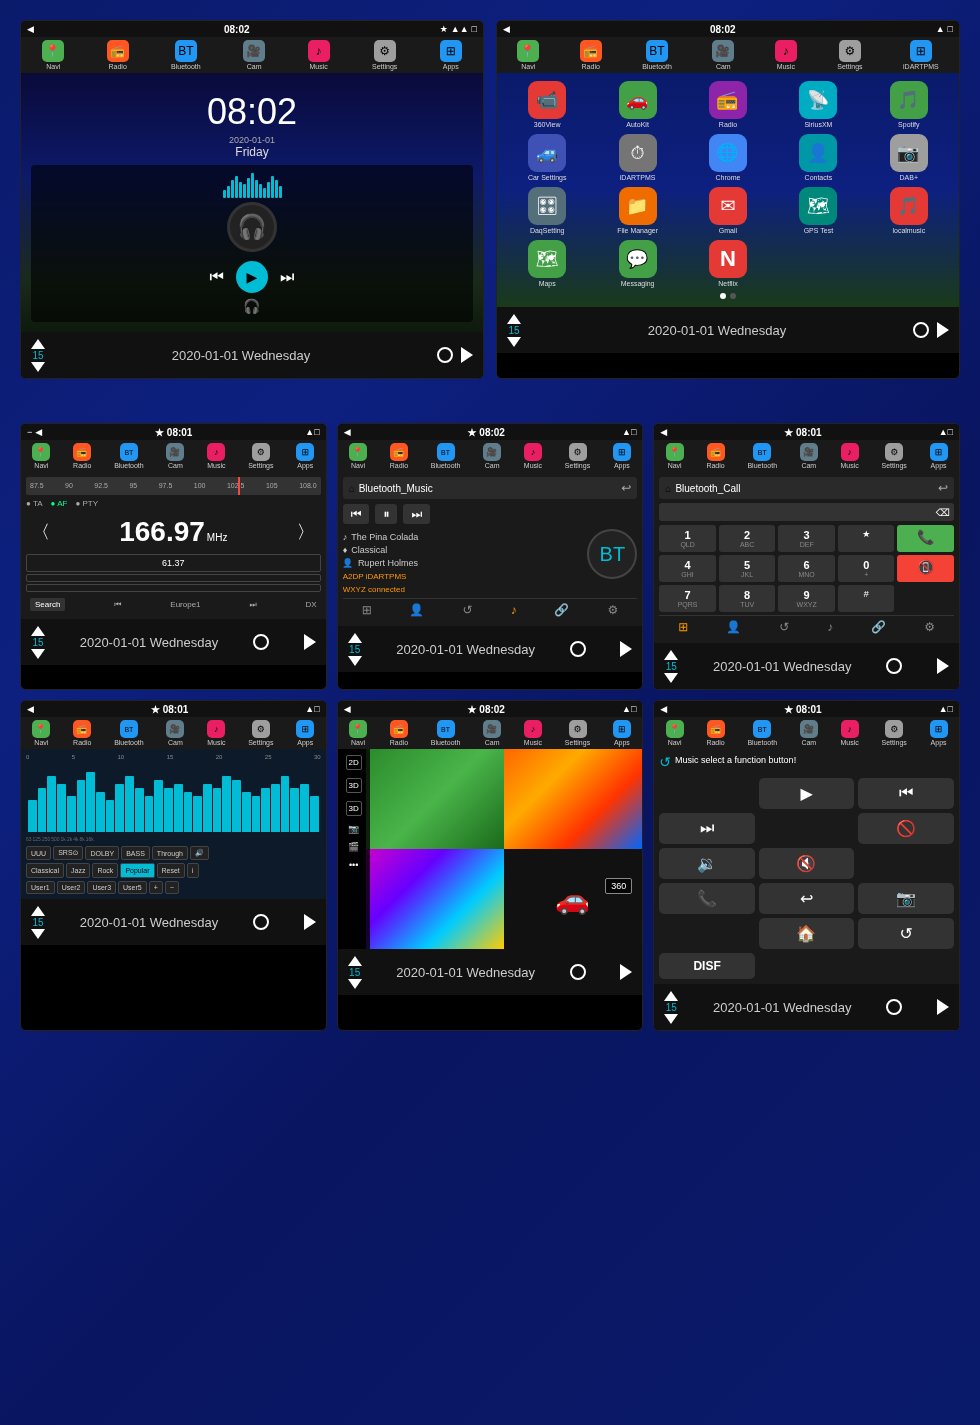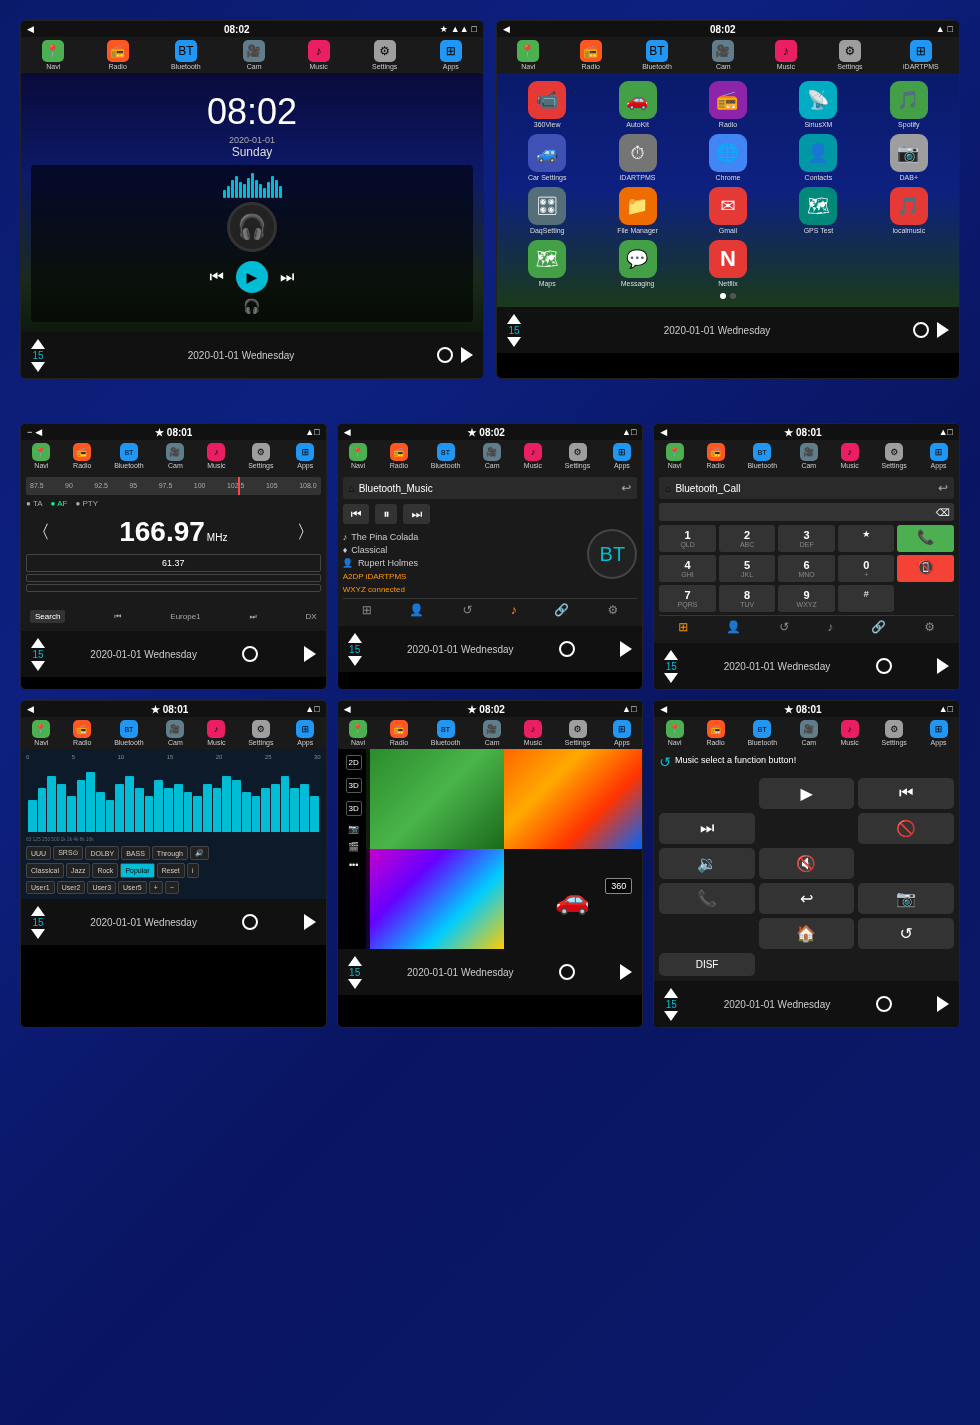--- a/index.html
+++ b/index.html
@@ -88,21 +88,21 @@
     }
     .bottom-nav {
       display: flex;
       flex-direction: column;
       align-items: center;
       gap: 1px;
     }
     .bottom-nav .triangle-up { width: 0; height: 0; border-left: 7px solid transparent; border-right: 7px solid transparent; border-bottom: 10px solid #fff; }
     .bottom-nav .triangle-down { width: 0; height: 0; border-left: 7px solid transparent; border-right: 7px solid transparent; border-top: 10px solid #fff; }
     .bottom-nav .num { font-size: 10px; color: #00bcd4; }
-    .bottom-date { font-size: 10px; color: #ccc; text-align: center; }
+    .bottom-date { font-size: 13px; color: #ccc; text-align: center; }
     .bottom-circle { width: 16px; height: 16px; border-radius: 50%; border: 2px solid #fff; }
     .bottom-triangle-right { width: 0; height: 0; border-top: 8px solid transparent; border-bottom: 8px solid transparent; border-left: 12px solid #fff; }
 
     
     .screen1-body {
       background: linear-gradient(180deg, #0a0a3a 0%, #0d1a6a 40%, #1a2a1a 80%, #0d1a0d 100%);
       padding: 10px;
       display: flex;
       flex-direction: column;
       align-items: center;
@@ -222,21 +222,21 @@
       margin: 2px 0;
       border-radius: 2px;
     }
     .radio-bottom-bar {
       display: flex;
       justify-content: space-between;
       align-items: center;
       padding: 3px 4px;
       font-size: 8px;
       color: #aaa;
-      margin-top: 15px;
+      margin-top: 3px;
     }
     .search-btn {
       background: #333;
       border: none;
       color: #fff;
       font-size: 8px;
       padding: 2px 5px;
       border-radius: 2px;
     }
 
@@ -505,21 +505,21 @@
       </div>
       <div class="nav-item">
         <div class="nav-icon" style="background:#2196f3;">⊞</div>
         <span class="nav-label">Apps</span>
       </div>
     </div>
 
     <div class="screen1-body">
       <div class="clock-time">08:02</div>
       <div class="clock-date">2020-01-01</div>
-      <div class="clock-day">Sunday</div>
+      <div class="clock-day">Friday</div>
       <div class="music-player">
         <div class="music-waves">
           <div class="wave-bar" style="height:8px;"></div>
           <div class="wave-bar" style="height:12px;"></div>
           <div class="wave-bar" style="height:18px;"></div>
           <div class="wave-bar" style="height:22px;"></div>
           <div class="wave-bar" style="height:16px;"></div>
           <div class="wave-bar" style="height:14px;"></div>
           <div class="wave-bar" style="height:20px;"></div>
           <div class="wave-bar" style="height:25px;"></div>
@@ -1286,21 +1286,21 @@
                 <span class="icon">📷</span>
               </div>
             <div style=""></div>
             <div class="car-set-btn">
                 <span class="icon">🏠</span>
               </div>
             <div class="car-set-btn">
                 <span class="icon">↺</span>
               </div>
             <div class="car-set-btn">
-                <span style="font-size:10px;font-weight:normal;">DISF</span>
+                <span style="font-size:12px;font-weight:bold;">DISF</span>
               </div>
           </div>
         </div>
       </div>
       <div class="bottom-bar">
         <div class="bottom-nav">
           <div class="triangle-up"></div>
           <div class="num">15</div>
           <div class="triangle-down"></div>
         </div>

